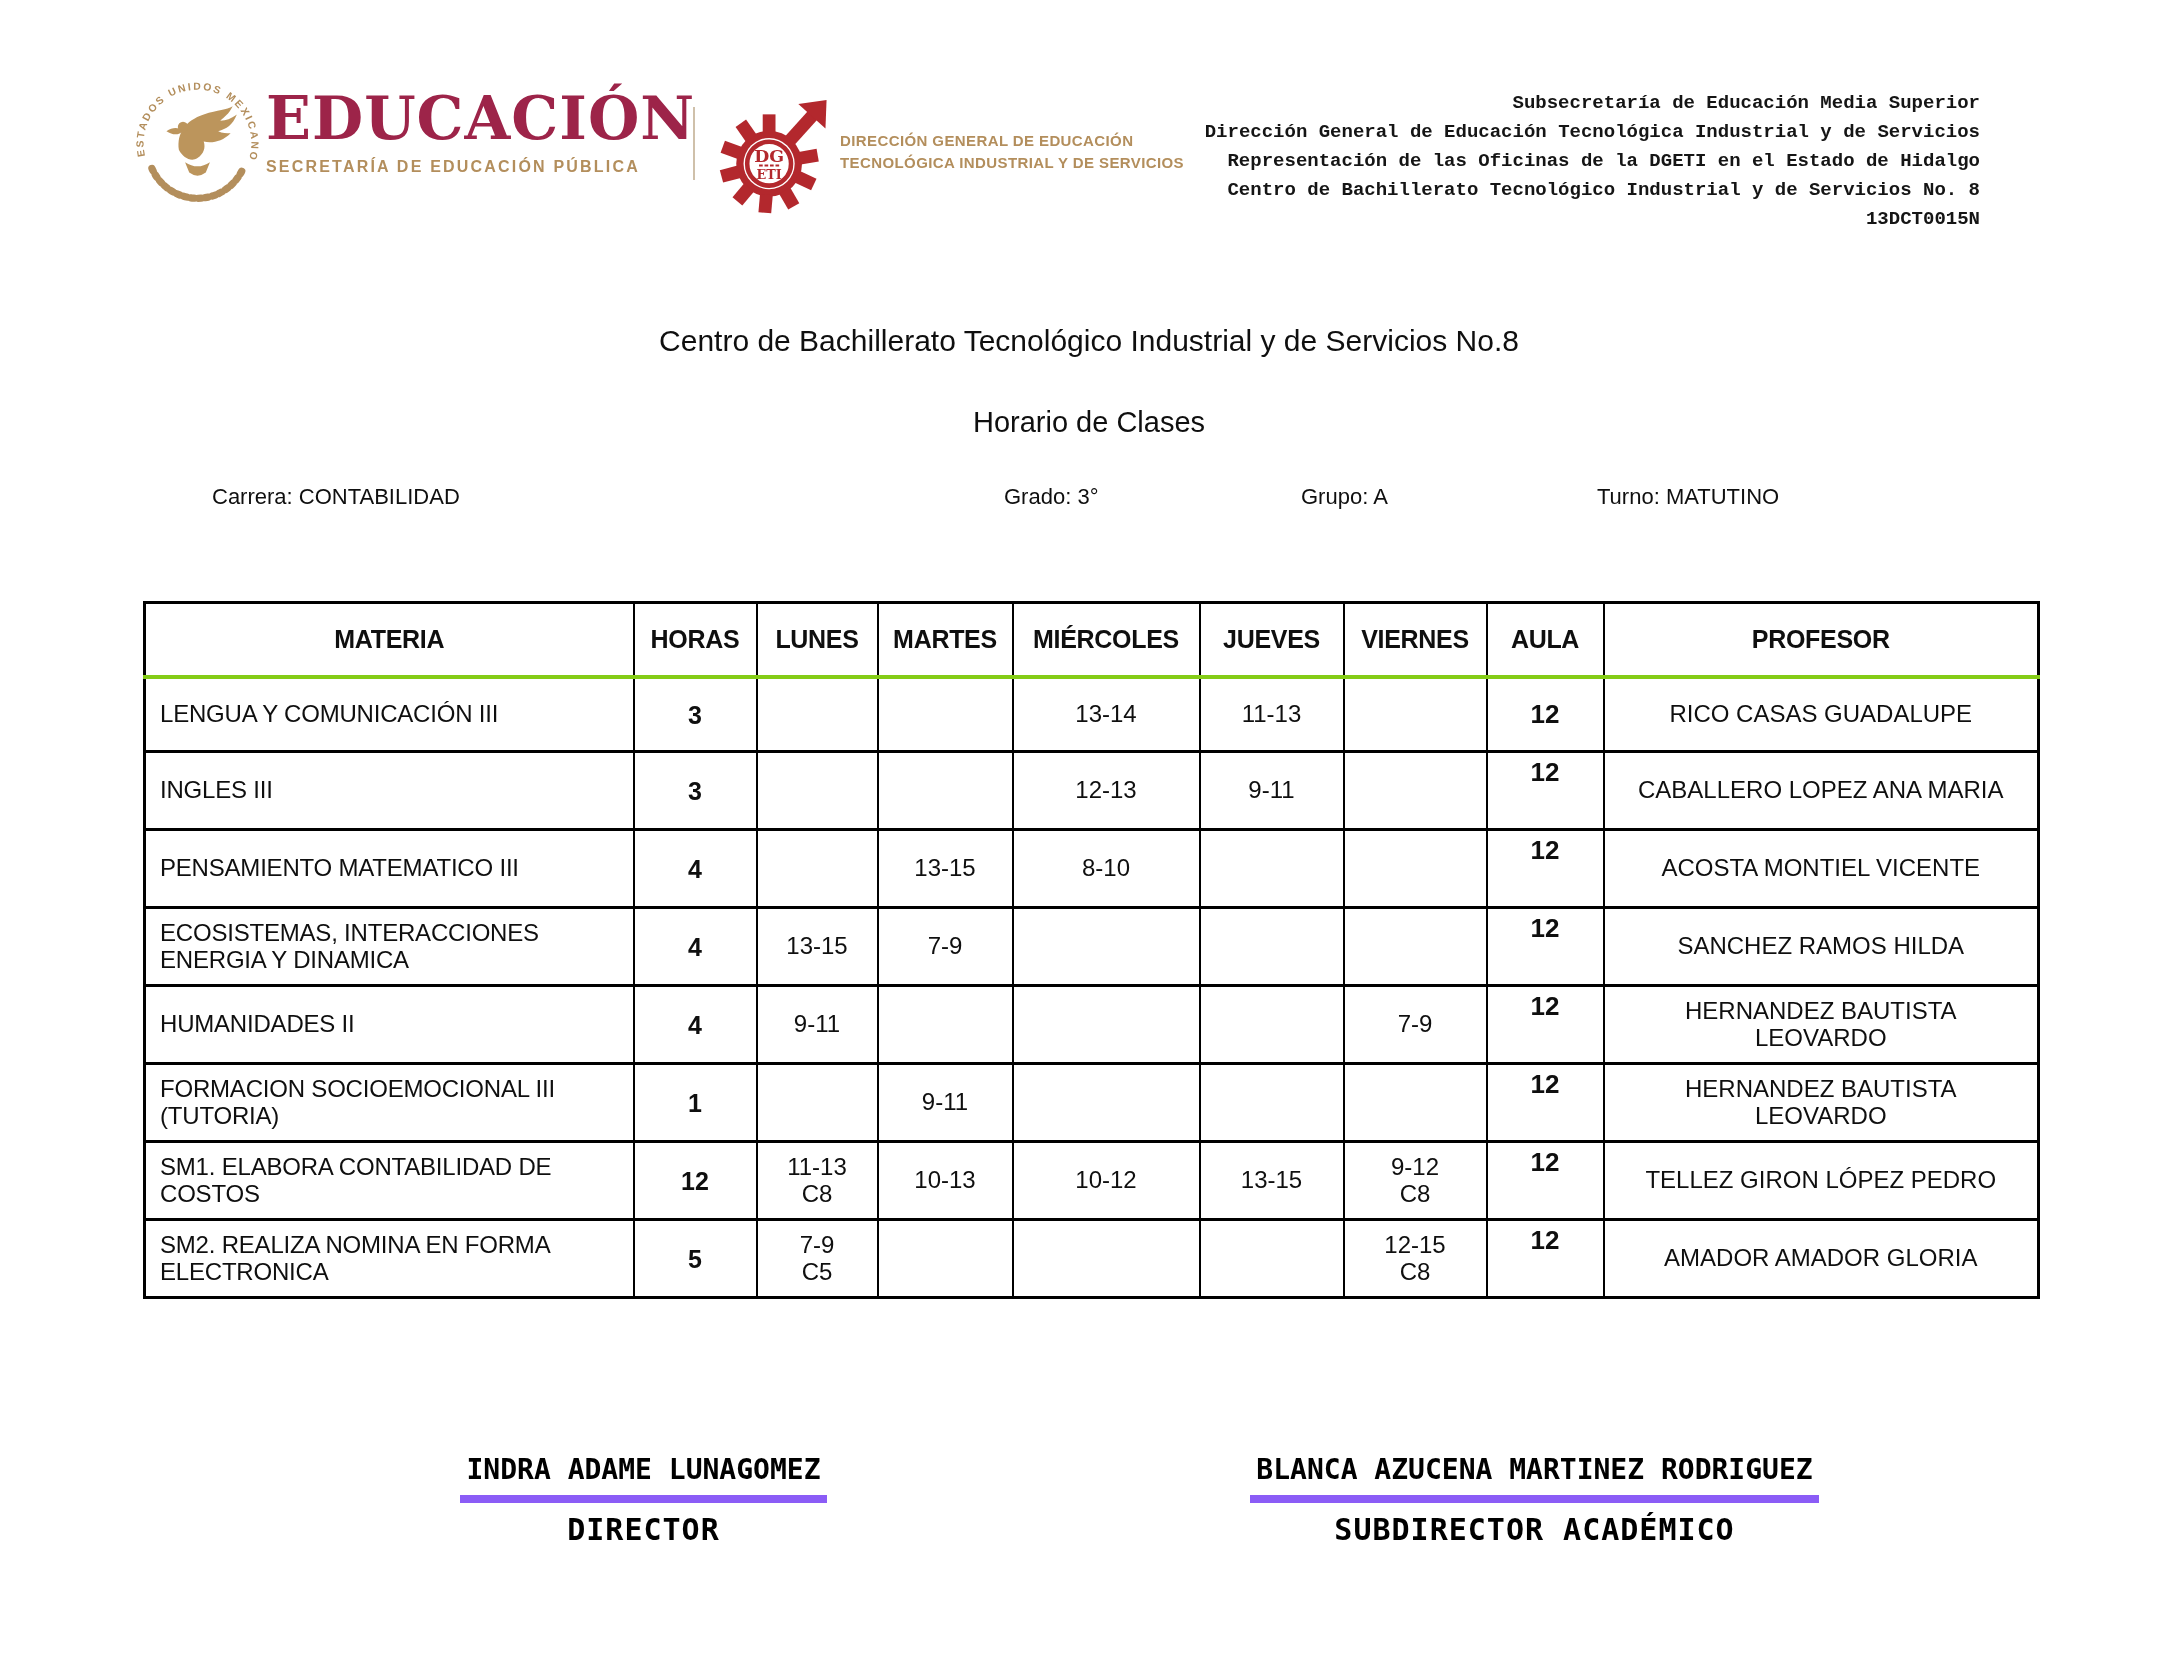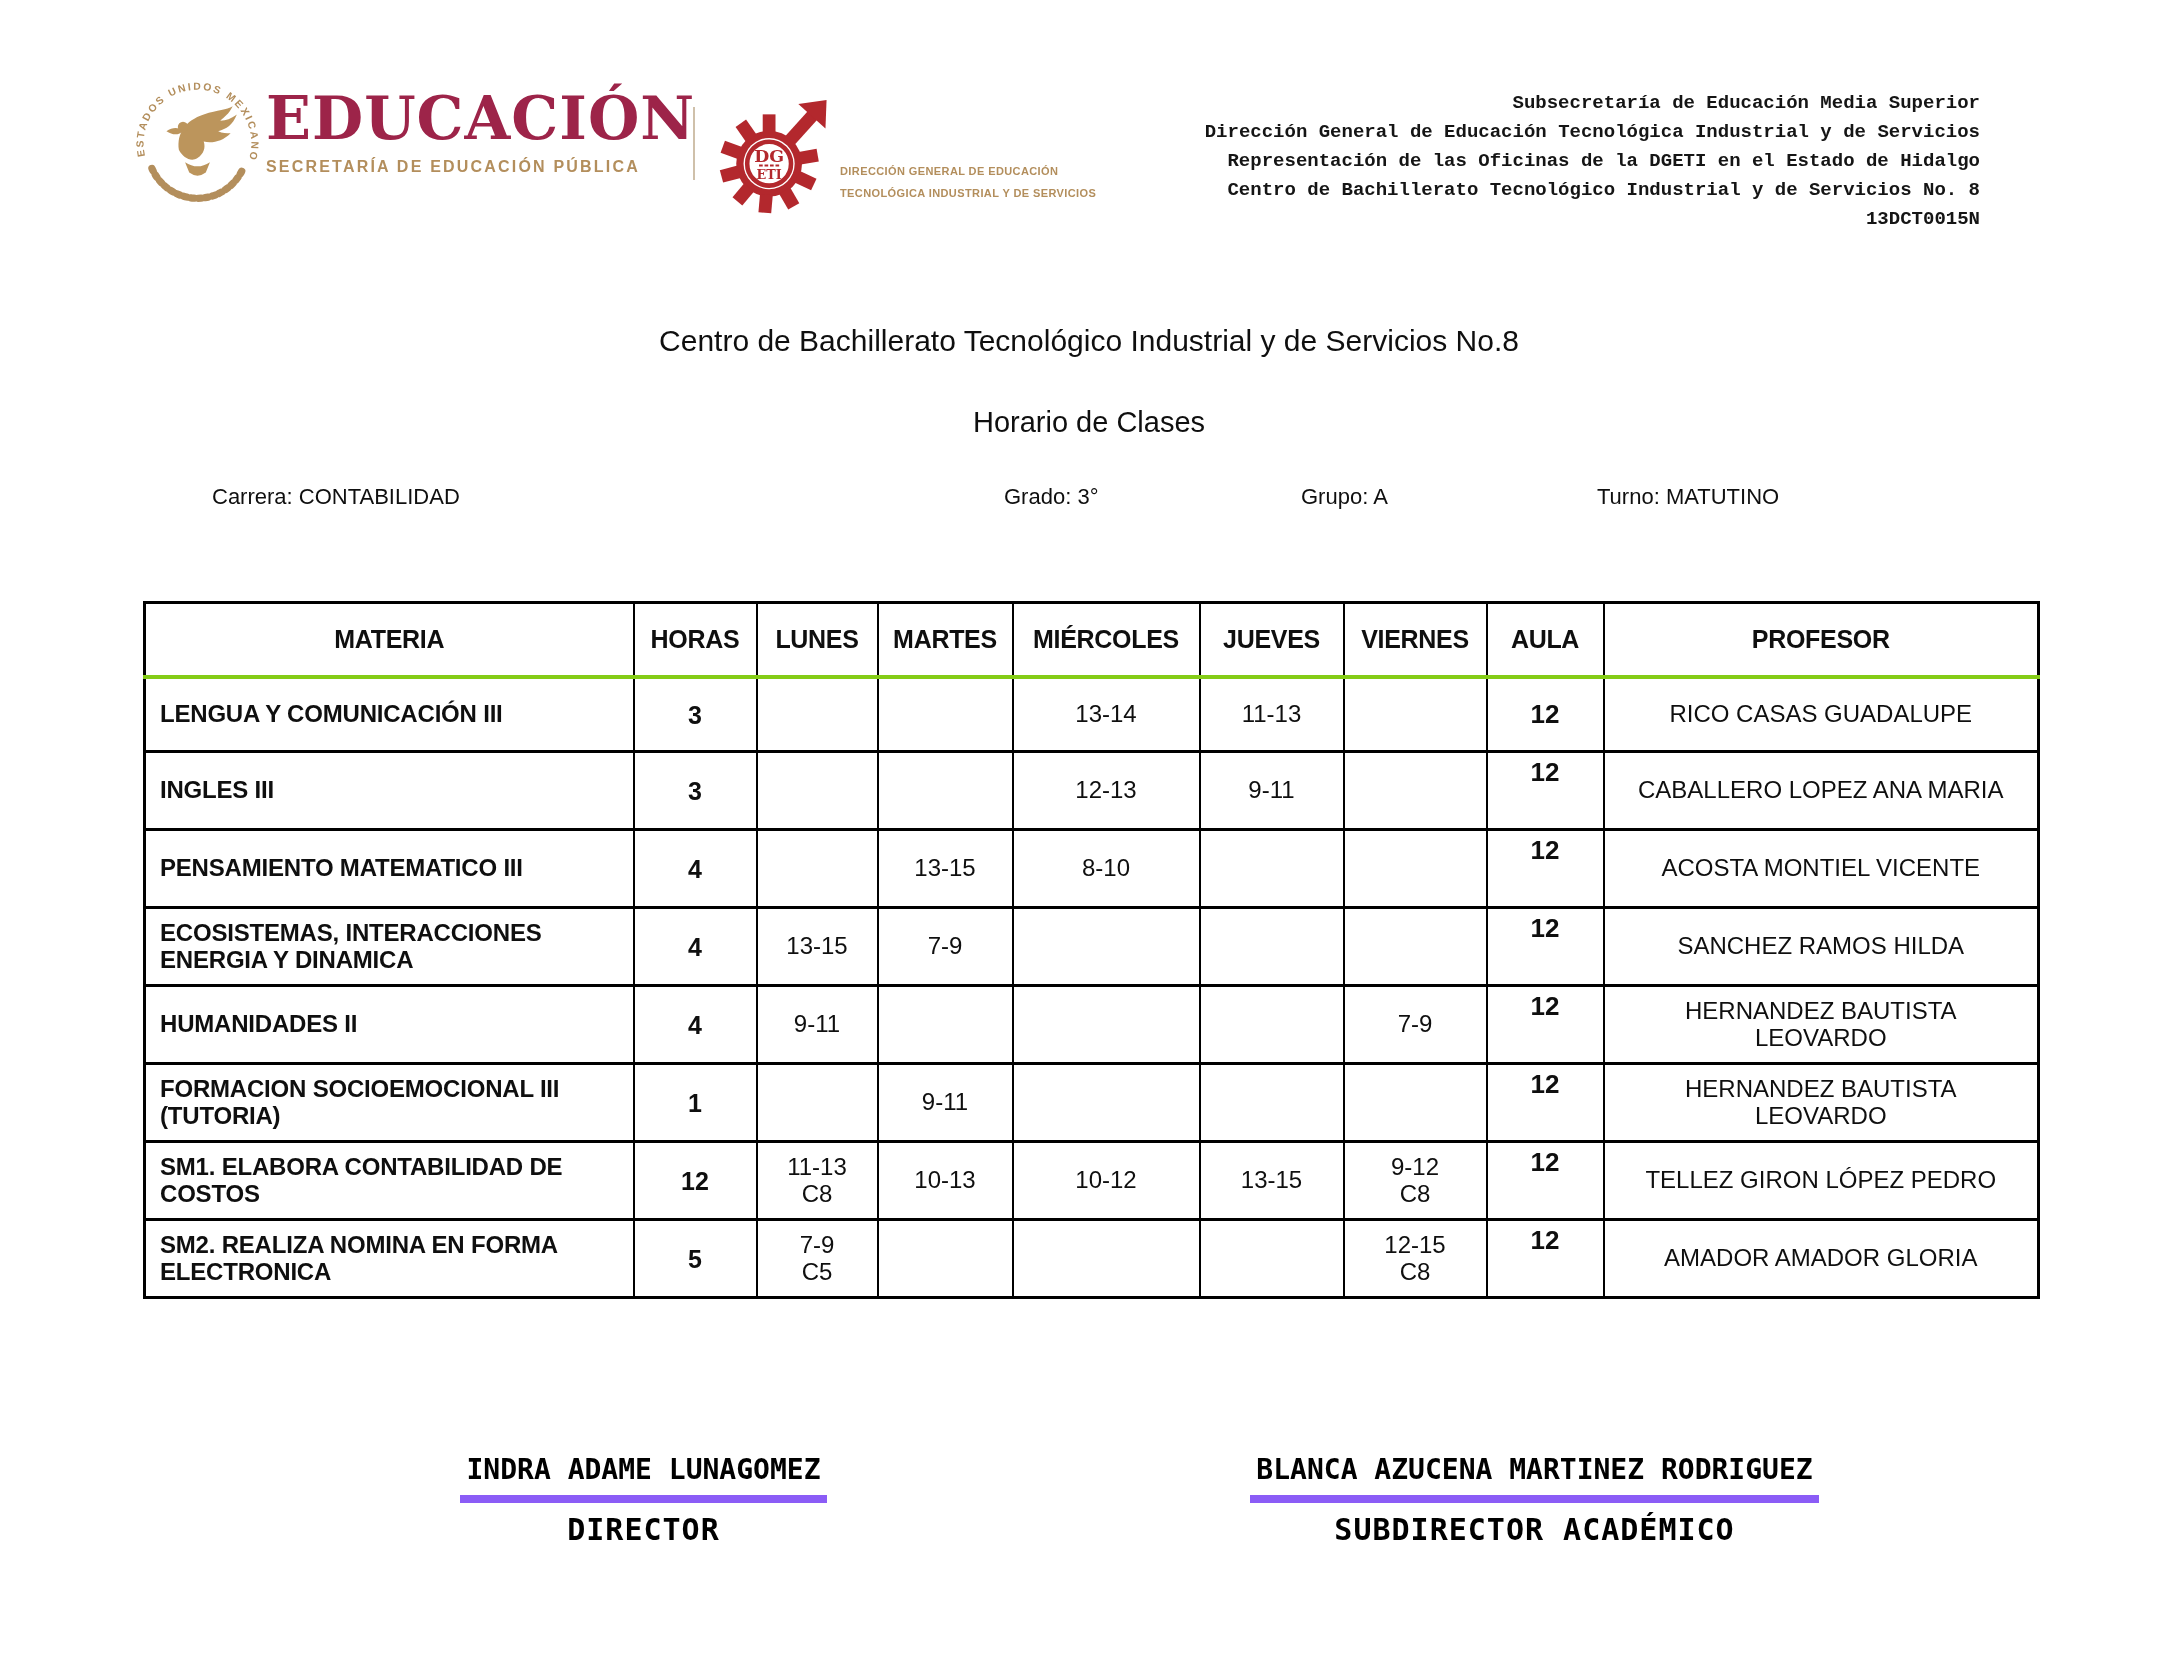--- a/index.html
+++ b/index.html
@@ -17,21 +17,21 @@
     font-size:59px; line-height:59px; color:#9D2449; letter-spacing:1px;
   }
   .tagline {
     margin-top:10px; font-size:16px; font-weight:bold;
     letter-spacing:2.2px; color:#B38E5C;
   }
   .logo-divider { position:absolute; left:693px; top:107px; width:2px; height:73px; background:#cfc0aa; }
   .dgeti-gear { position:absolute; left:707px; top:75px; width:137px; height:139px; }
   .dgeti-caption {
     position:absolute; left:840px; top:130px;
-    font-size:11px; font-weight:bold; color:#B38E5C; line-height:22px; letter-spacing:0.4px;margin-top:30px;
+    font-size:15px; font-weight:bold; color:#B38E5C; line-height:22px; letter-spacing:0.4px;
   }
   .office {
     position:absolute; right:198px; top:89px; text-align:right;
     font-family:Liberation Mono, monospace; font-weight:bold;
     font-size:19px; line-height:29px; color:#151515; white-space:nowrap;
   }
 
   
   .doc-title   { position:absolute; left:0; top:324px; width:100%; text-align:center; font-size:30px; }
   .doc-subtitle{ position:absolute; left:0; top:406px; width:100%; text-align:center; font-size:29px; }
@@ -51,21 +51,21 @@
   .sched th, .sched td { border:2px solid #000; overflow:hidden; }
   .sched th {
     height:69px; font-size:25px; font-weight:bold; text-align:center;
     letter-spacing:-0.3px; border-bottom:4px solid #84cc16; border-top:3px solid #000;
   }
   .sched td {
     height:69px; text-align:center; vertical-align:middle;
     font-size:24px; line-height:1.12; white-space:pre-line;
     border-top:3px solid #000; border-bottom:3px solid #000;
   }
-  .sched td.materia { text-align:left; padding-left:14px; font-weight:bold; letter-spacing:-0.2px; }
+  .sched td.materia { text-align:left; padding-left:14px; font-weight:normal; letter-spacing:-0.2px; }
   .sched td.horas   { font-weight:bold; font-size:25px; }
   .sched td.aula    { font-weight:bold; font-size:26px; }
   .sched td.aula.top{ vertical-align:top; padding-top:5px; }
 
   
   .sig { position:absolute; top:1453px; text-align:center;
          font-family:"DejaVu Sans Mono", monospace; font-weight:bold; color:#000; }
   .sig-left  { left:386px;  width:515px; }
   .sig-right { left:1188px; width:693px; }
   .sig-name  { display:inline-block; font-size:28px; line-height:34px;

